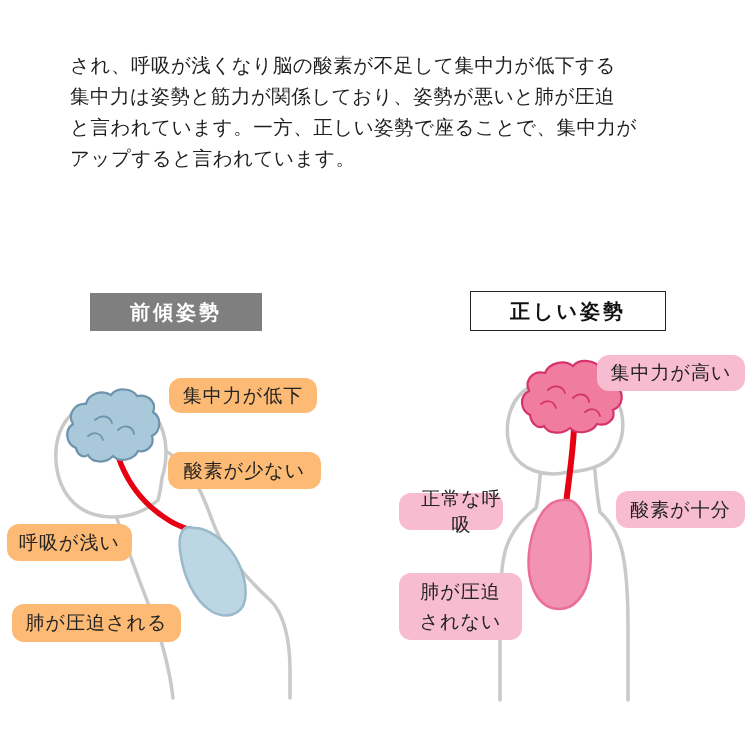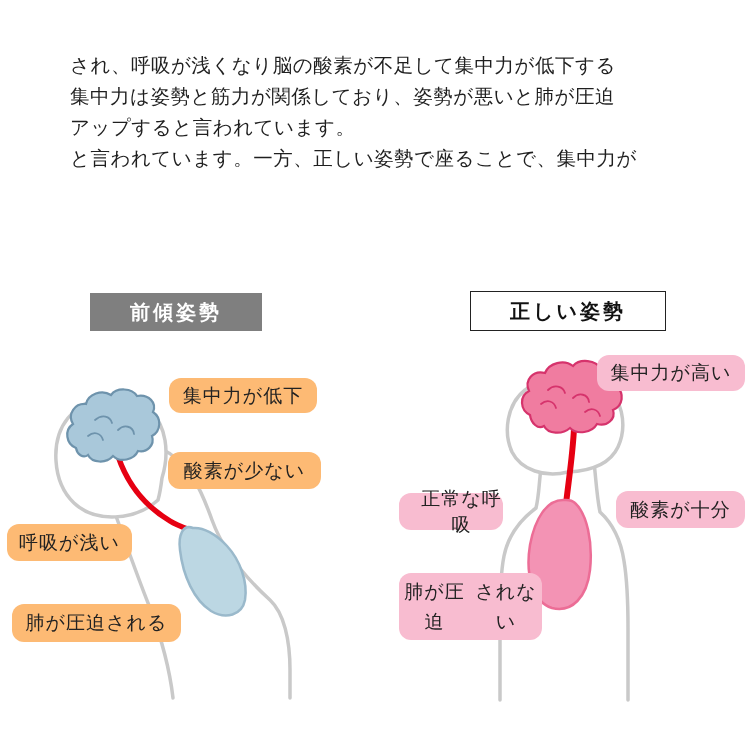--- a/index.html
+++ b/index.html
@@ -42,34 +42,34 @@
   .lbl.pink{background:#f8bcd0;}
 
   .lbl-conc-low {left:169px;top:378px;width:148px;height:35px;}
   .lbl-oxy-low  {left:168px;top:452px;width:153px;height:37px;}
   .lbl-breath-shallow{left:7px;top:524px;width:125px;height:37px;}
   .lbl-lung-pressed{left:12px;top:604px;width:169px;height:38px;}
 
   .lbl-conc-high{left:597px;top:355px;width:148px;height:36px;}
   .lbl-breath-normal{left:399px;top:493px;width:104px;height:37px;padding-left:21px;}
   .lbl-oxy-enough{left:616px;top:491px;width:129px;height:37px;}
-  .lbl-lung-free{left:399px;top:573px;width:143px;height:67px;flex-direction:row;line-height:30px;}
+  .lbl-lung-free{left:399px;top:573px;width:123px;height:67px;flex-direction:column;line-height:30px;}
 
   svg.fig{position:absolute;left:0;top:0;width:750px;height:750px;}
 </style>
 </head>
 <body>
 
 <div class="page">
 
   <div class="intro">
     <div>され、呼吸が浅くなり脳の酸素が不足して集中力が低下する</div>
     <div>集中力は姿勢と筋力が関係しており、姿勢が悪いと肺が圧迫</div>
+    <div>と言われています。一方、正しい姿勢で座ることで、集中力が</div>
     <div>アップすると言われています。</div>
-    <div>と言われています。一方、正しい姿勢で座ることで、集中力が</div>
   </div>
 
   <svg class="fig" viewBox="0 0 750 750" aria-hidden="true">
 
     <g>
 
       <path d="M 160,448 C 190,462 202,492 212,520 C 224,553 248,580 270,600 C 284,613 290,640 290,670 L 290,698" fill="none" stroke="#c9c9c9" stroke-width="3.5" stroke-linecap="round"></path>
 
       <path d="M 116,516 C 127,547 138,578 150,608 C 162,640 170,672 173,698" fill="none" stroke="#c9c9c9" stroke-width="3.5" stroke-linecap="round"></path>
 

